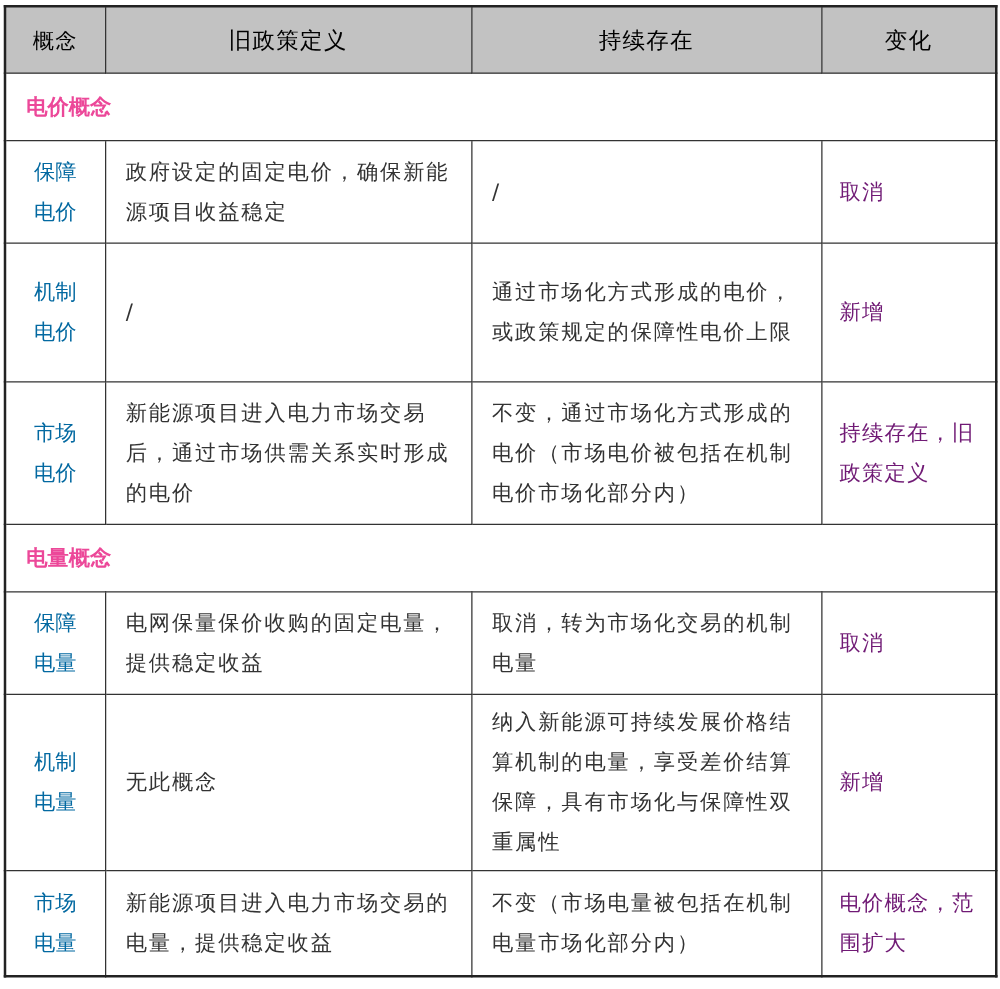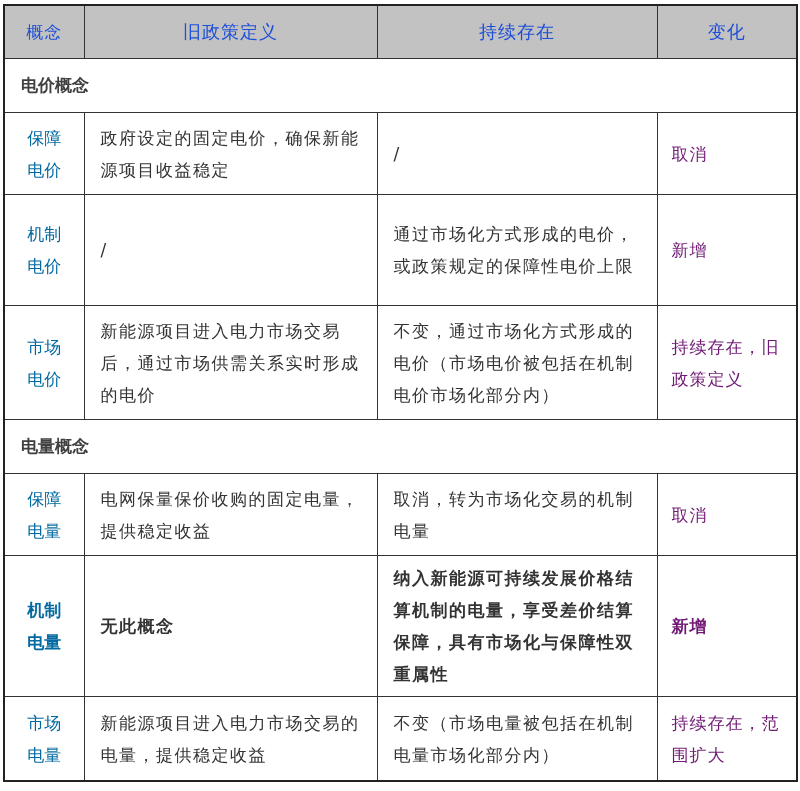--- a/index.html
+++ b/index.html
@@ -33,33 +33,33 @@
     col.c1 { width: 80px; }
     col.c2 { width: 293px; }
     col.c3 { width: 280px; }
     col.c4 { width: 140px; }
 
     tr.header th {
       background: #c2c2c2;
       height: 52px;
       font-size: 18px;
       text-align: center;
-      color: #1d4ed8;
+      color: #000000;
       letter-spacing: 1px;
       margin-left: 29px;
     }
     tr.header th.first {
       font-size: 17px;
     }
     tr.section td {
       height: 53px;
       font-size: 17px;
       font-weight: bold;
       padding-left: 16px;
-      color: #404040;
+      color: #ec4899;
     }
     td.concept {
       text-align: center;
       font-size: 17px;
       line-height: 32px;
       color: #0369a1;
     }
     td.concept span {
       display: block;
     }
@@ -74,21 +74,21 @@
       font-size: 17px;
       line-height: 32px;
       padding: 0 10px 0 14px !important;
       color: #701a75;
       letter-spacing: 1px;
     }
     tr.r1 td { height: 81px; }
     tr.r2 td { height: 110px; }
     tr.r3 td { height: 113px; }
     tr.r4 td { height: 81px; }
-    tr.r5 td { height: 140px; font-weight: bold; }
+    tr.r5 td { height: 140px; }
     tr.r6 td { height: 83px; }
   </style>
 </head>
 <body>
 
 <table class="policy">
   <colgroup>
     <col class="c1">
       <col class="c2">
       <col class="c3">
@@ -154,16 +154,16 @@
     <td class="text">纳入新能源可持续发展价格结算机制的电量，享受差价结算保障，具有市场化与保障性双重属性</td>
     <td class="change">新增</td>
   </tr>
   <tr class="r6">
     <td class="concept">
       <span>市场</span>
       <span>电量</span>
     </td>
     <td class="text">新能源项目进入电力市场交易的电量，提供稳定收益</td>
     <td class="text">不变（市场电量被包括在机制电量市场化部分内）</td>
-    <td class="change">持续存在，范围扩大</td>
+    <td class="change">电价概念，范围扩大</td>
   </tr>
 </tbody>
   </table>
 
 </body></html>

